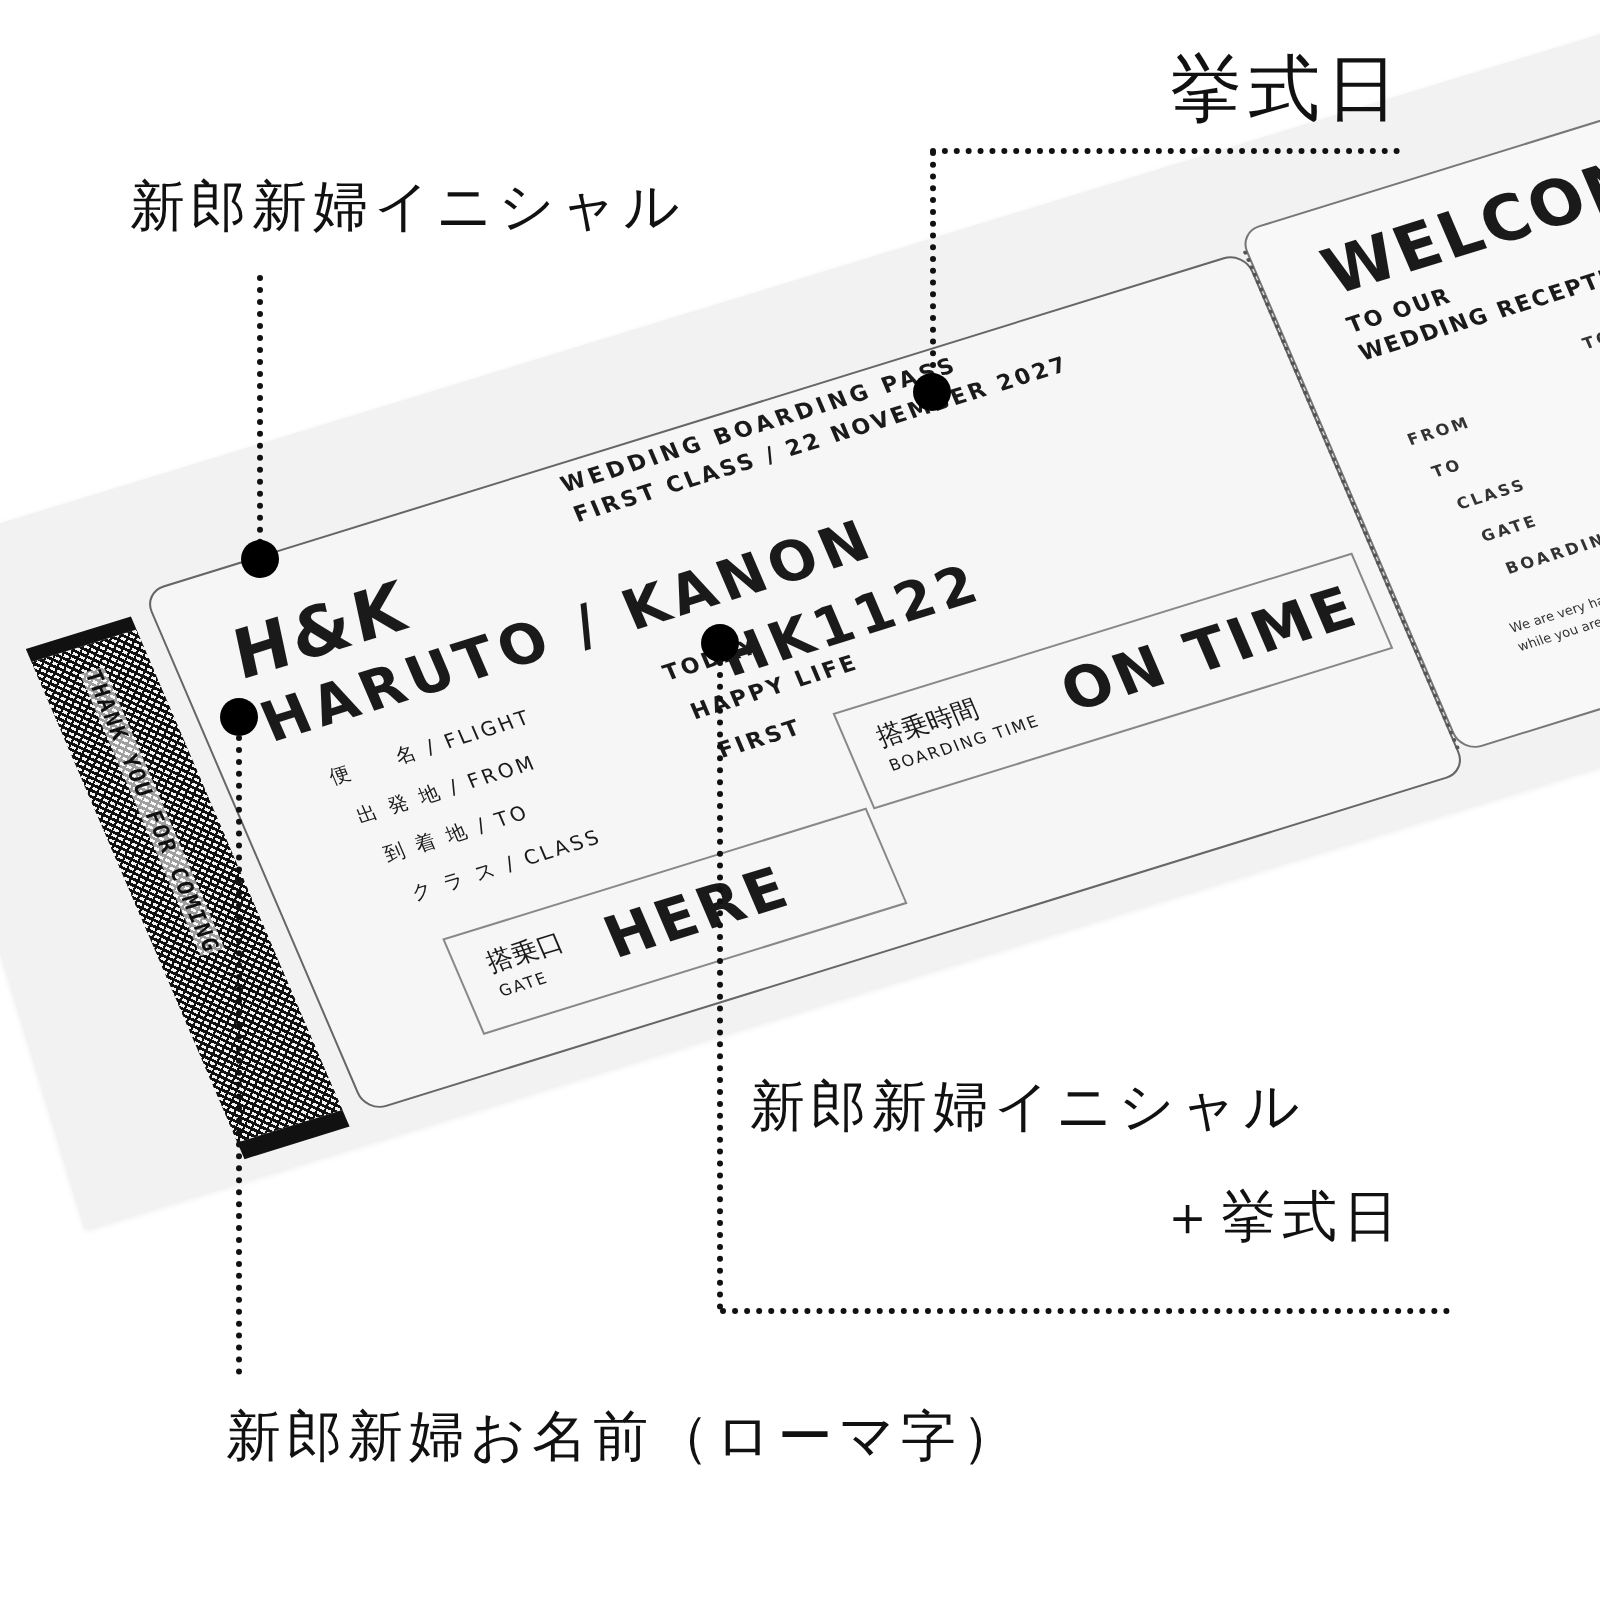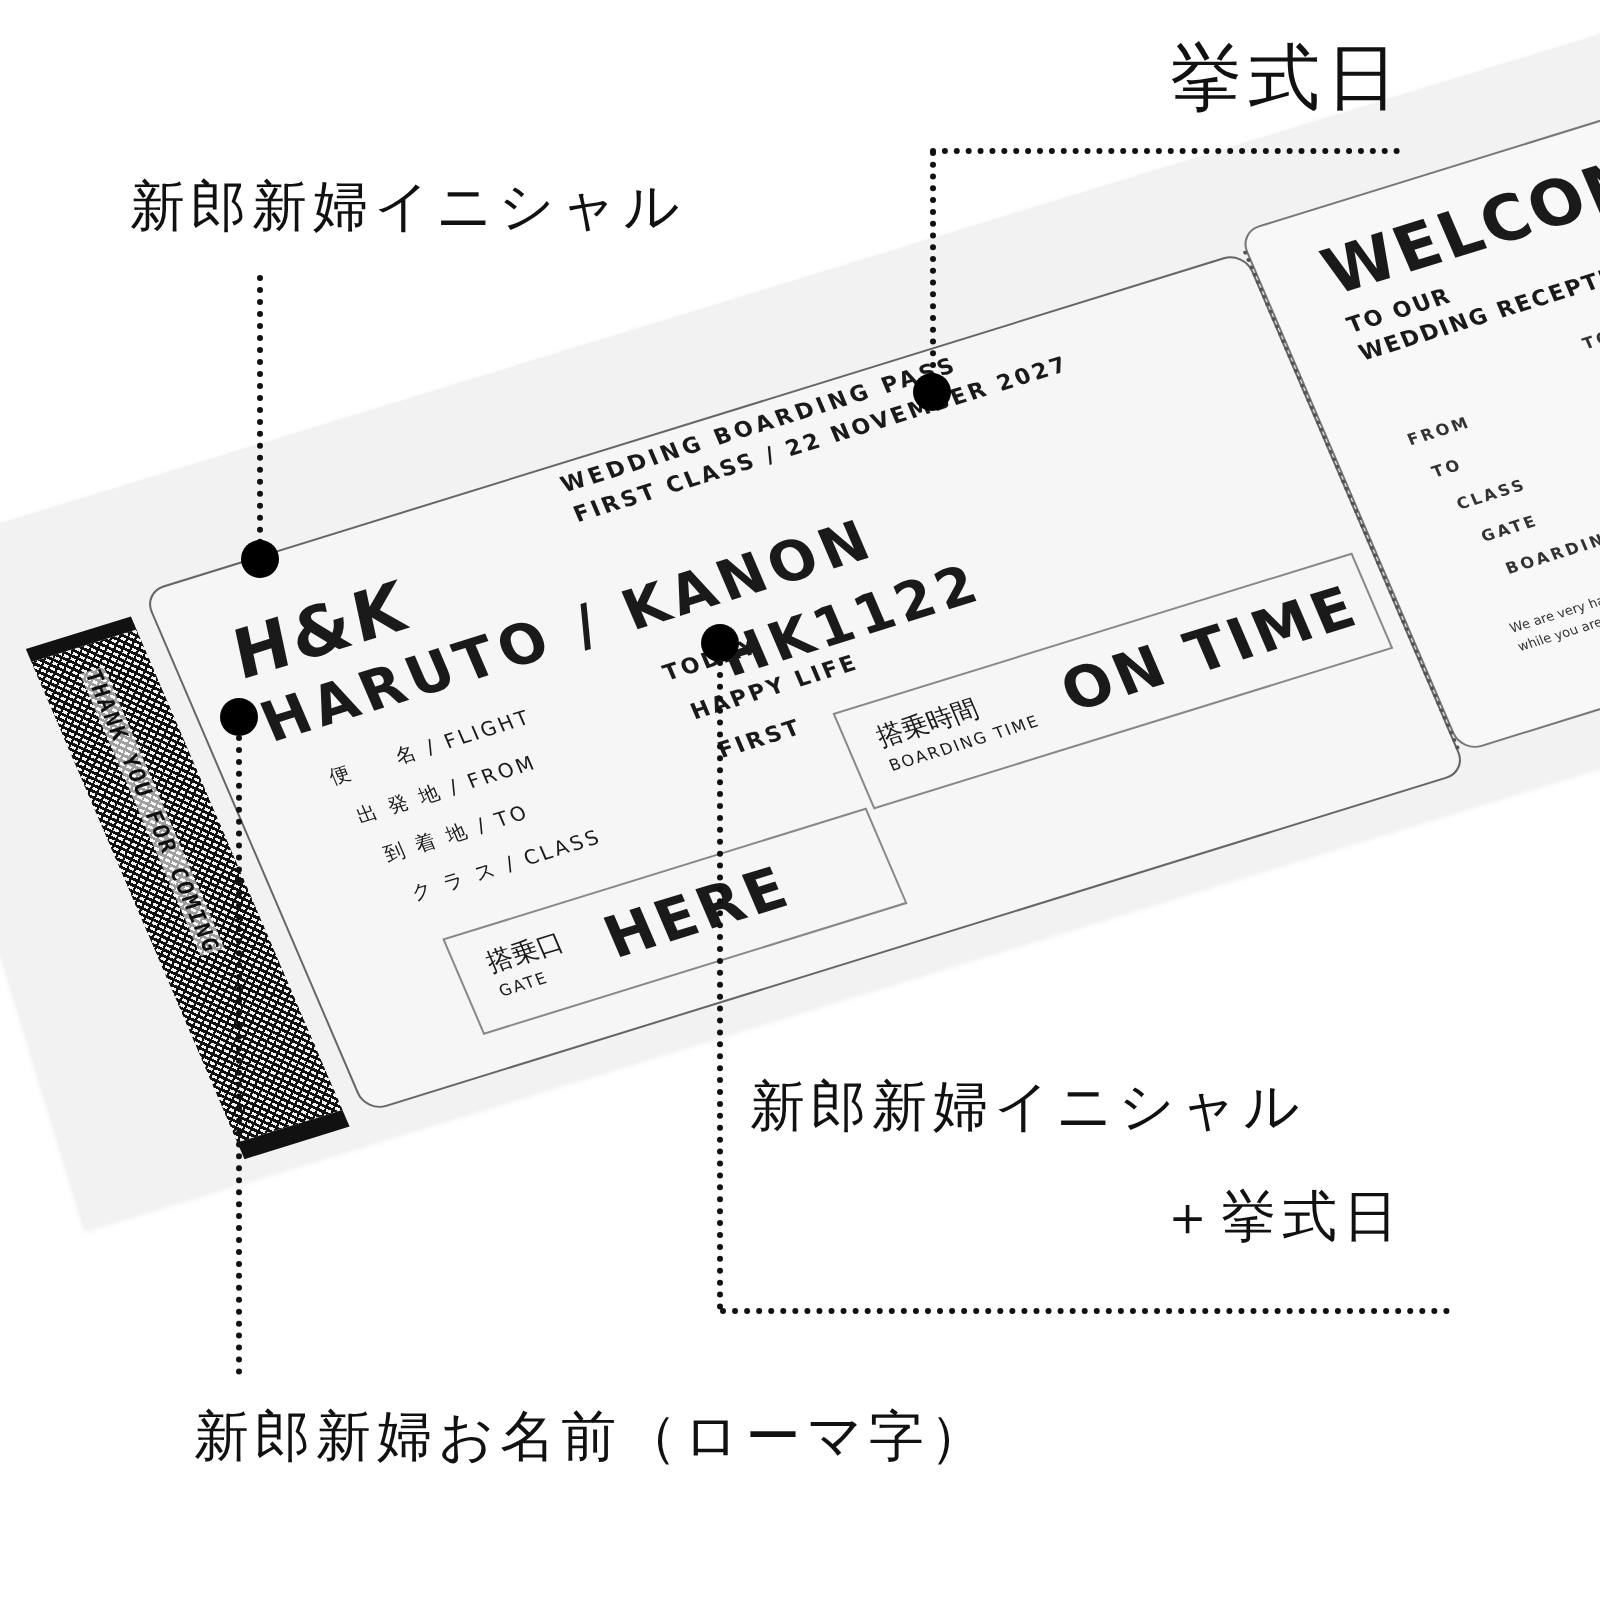--- a/index.html
+++ b/index.html
@@ -123,30 +123,30 @@
   <div class="rlbl" style="left:1390px;top:354px">GATE</div>
   <div class="rlbl" style="left:1400px;top:392px">BOARDING TIME</div>
   <div class="rlbl" style="left:1560px;top:200px">TODAY</div>
 
   <div class="rmsg">
     <div>We are very happy to meet you on</div>
     <div>while you are quite precious gue</div>
   </div>
 </div>
 
-<div class="ann" style="left:1170px;top:30px;font-size:72px">挙式日</div>
+<div class="ann" style="left:1170px;top:41px;font-size:72px">挙式日</div>
 <div class="hline" style="left:930px;top:148px;width:470px"></div>
 <div class="vline" style="left:930px;top:150px;height:230px"></div>
 <div class="dot" style="left:913px;top:373px"></div>
 
 <div class="ann" style="left:130px;top:170px">新郎新婦イニシャル</div>
 <div class="vline" style="left:257px;top:275px;height:270px"></div>
 <div class="dot" style="left:241px;top:540px"></div>
 
 <div class="dot" style="left:701px;top:624px"></div>
 <div class="vline" style="left:717px;top:660px;height:650px"></div>
 <div class="hline" style="left:720px;top:1308px;width:730px"></div>
 <div class="ann" style="left:750px;top:1070px">新郎新婦イニシャル</div>
 <div class="ann" style="left:1160px;top:1180px">＋挙式日</div>
 
 <div class="dot" style="left:220px;top:698px"></div>
 <div class="vline" style="left:236px;top:735px;height:640px"></div>
-<div class="ann" style="left:194px;top:1400px">新郎新婦お名前（ローマ字）</div>
+<div class="ann" style="left:226px;top:1400px">新郎新婦お名前（ローマ字）</div>
 
 </body></html>

